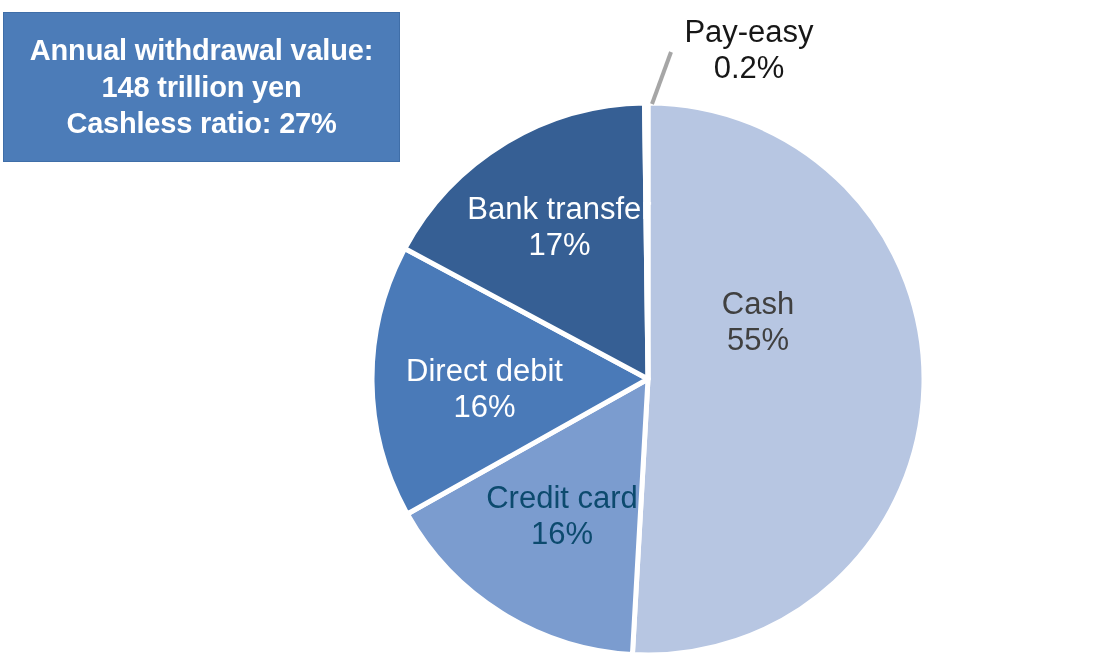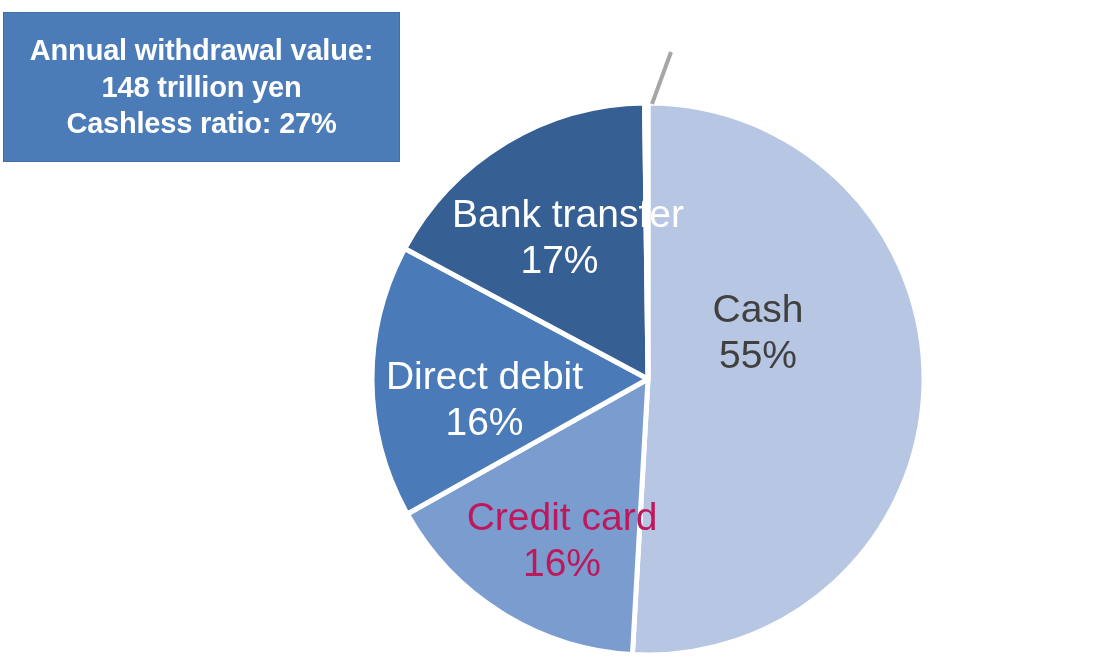--- a/index.html
+++ b/index.html
@@ -52,27 +52,27 @@
     left: 0;
     top: 0;
   }
 
   
   .slice-label {
     position: absolute;
     text-align: center;
     line-height: 1.17;
     white-space: nowrap;
-    font-size: 39px;
+    font-size: 31px;
   }
   .slice-label .lbl-name { display: block; }
   .slice-label .lbl-value { display: block; }
 
   #label-cash       { left: 668px; top: 286px; width: 180px; color: #404040; }
-  #label-credit     { left: 457px; top: 494px; width: 210px; color: #be185d; }
+  #label-credit     { left: 457px; top: 480px; width: 210px; color: #0c4a6e; }
   #label-direct     { left: 377px; top: 337px; width: 215px; color: #ffffff; margin-top: 16px; }
   #label-bank       { left: 452px; top: 191px; width: 215px; color: #ffffff; }
 
   #label-payeasy {
     position: absolute;
     left: 664px;
     top: 14px;
     width: 170px;
     text-align: center;
     line-height: 1.17;
@@ -118,14 +118,18 @@
   <div class="slice-label" id="label-direct">
     <span class="lbl-name">Direct debit</span>
     <span class="lbl-value">16%</span>
   </div>
 
   <div class="slice-label" id="label-bank">
     <span class="lbl-name">Bank transfer</span>
     <span class="lbl-value">17%</span>
   </div>
 
+  <div id="label-payeasy">
+    <span class="lbl-name">Pay-easy</span>
+    <span class="lbl-value">0.2%</span>
+  </div>
 
 </div>
 
 </body></html>

